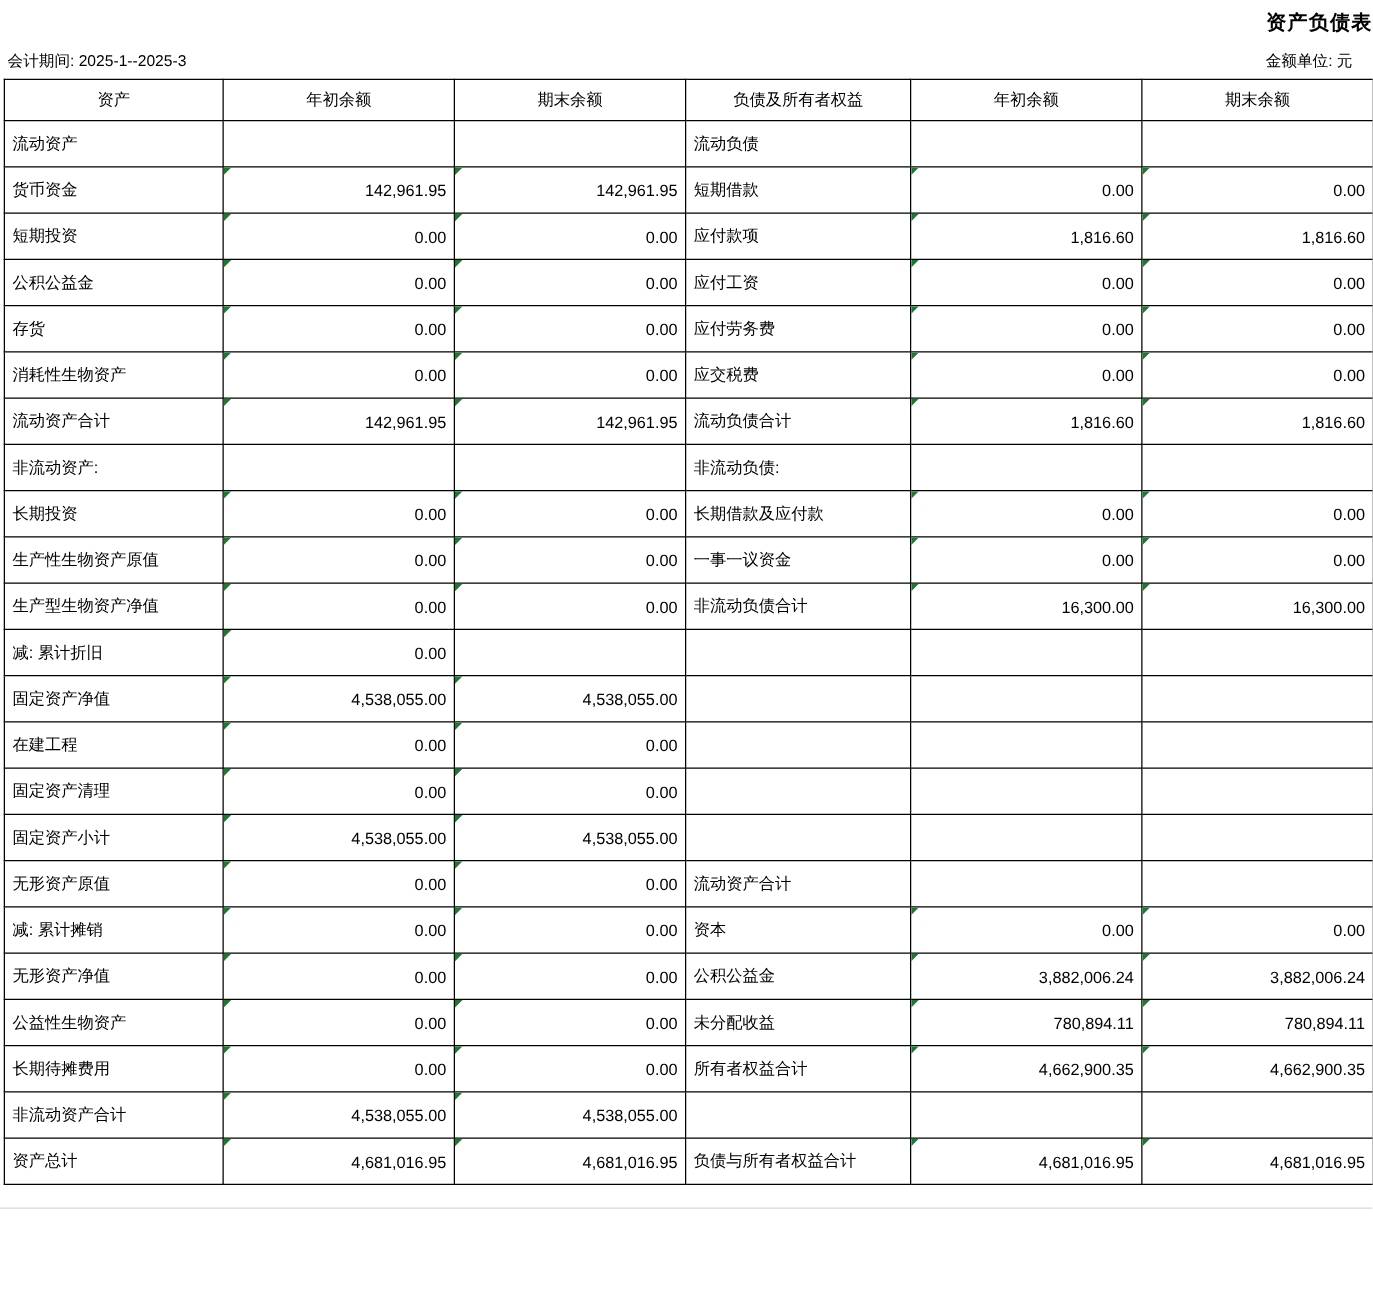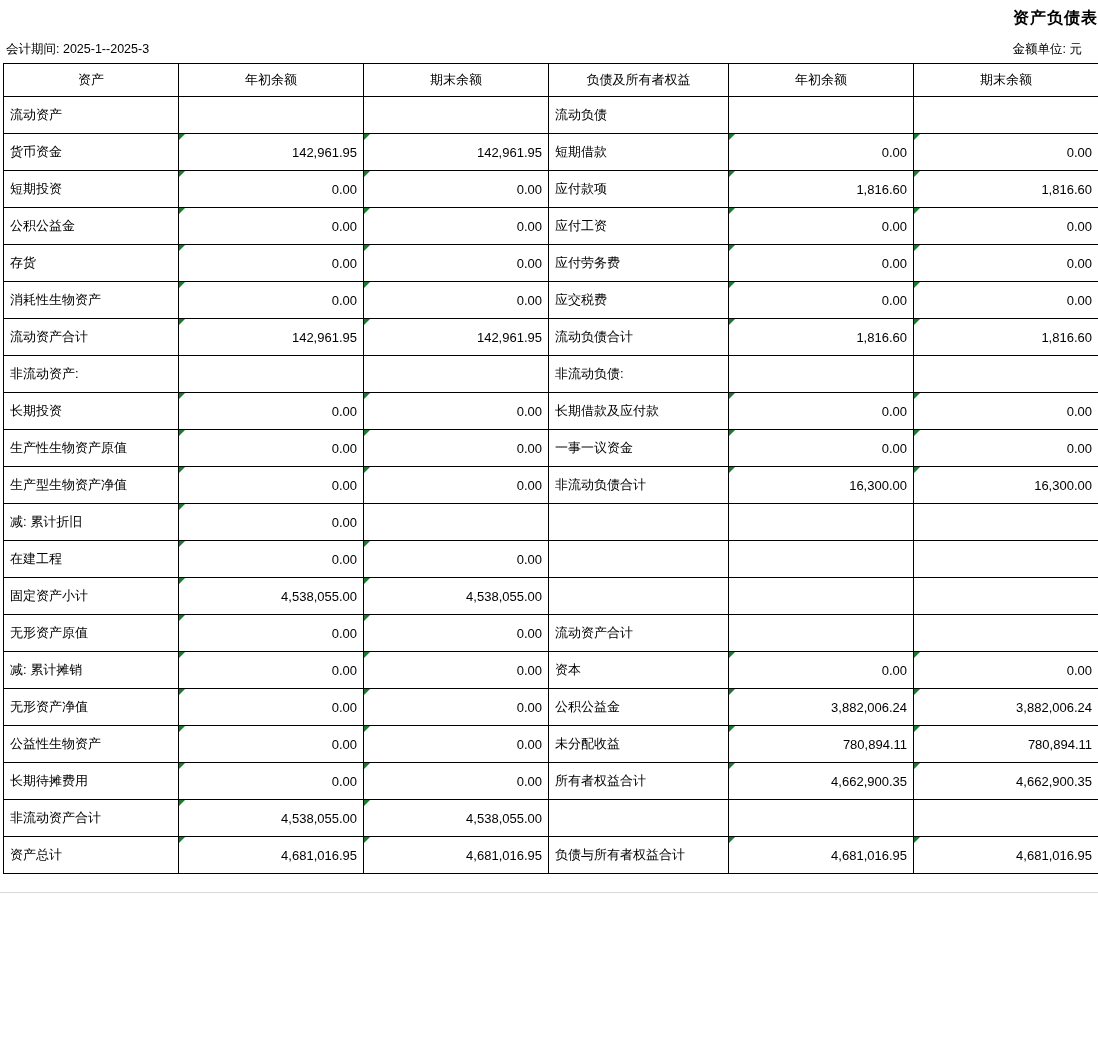--- a/index.html
+++ b/index.html
@@ -207,21 +207,37 @@
         </tr>
         <tr>
           <td class="lbl ind1">减: 累计折旧</td>
           <td class="num mark">0.00</td>
           <td class="num"></td>
           <td class="lbl ind0"></td>
           <td class="num"></td>
           <td class="num"></td>
         </tr>
         <tr>
+          <td class="lbl ind1">固定资产净值</td>
+          <td class="num mark">4,538,055.00</td>
+          <td class="num mark">4,538,055.00</td>
+          <td class="lbl ind0"></td>
+          <td class="num"></td>
+          <td class="num"></td>
+        </tr>
+        <tr>
           <td class="lbl ind1">在建工程</td>
+          <td class="num mark">0.00</td>
+          <td class="num mark">0.00</td>
+          <td class="lbl ind0"></td>
+          <td class="num"></td>
+          <td class="num"></td>
+        </tr>
+        <tr>
+          <td class="lbl ind1">固定资产清理</td>
           <td class="num mark">0.00</td>
           <td class="num mark">0.00</td>
           <td class="lbl ind0"></td>
           <td class="num"></td>
           <td class="num"></td>
         </tr>
         <tr>
           <td class="lbl ind1">固定资产小计</td>
           <td class="num mark">4,538,055.00</td>
           <td class="num mark">4,538,055.00</td>

